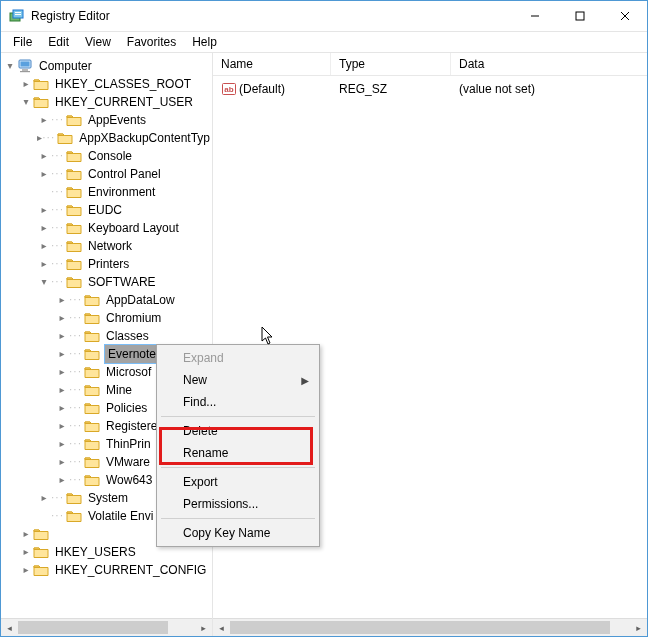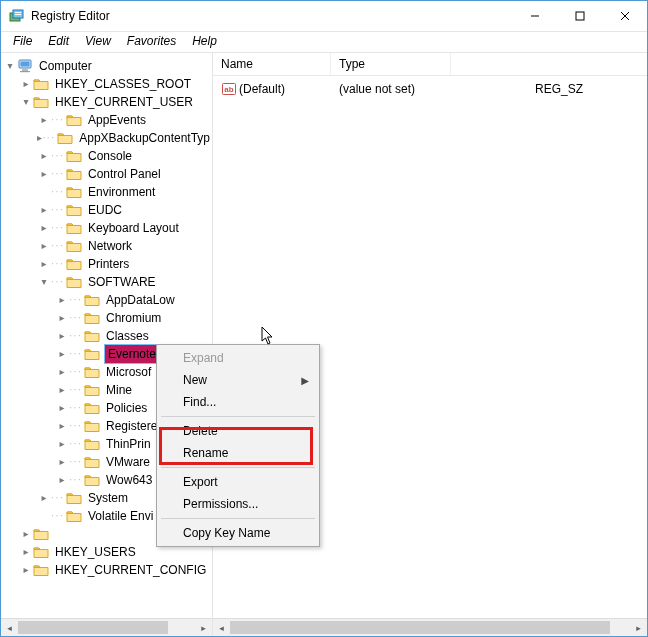--- a/index.html
+++ b/index.html
@@ -5,21 +5,21 @@
   html,body{margin:0;padding:0;font-family:"Segoe UI",Tahoma,sans-serif;font-size:12px;color:#000;background:#fff;}
   .window{width:648px;height:637px;border:1px solid #4e98d4;box-sizing:border-box;position:relative;background:#fff;display:flex;flex-direction:column;overflow:hidden;}
   
   .titlebar{height:30px;display:flex;align-items:center;background:#fff;border-bottom:1px solid #e5e5e5;}
   .titlebar .app-icon{width:16px;height:16px;margin:0 6px 0 8px;display:flex;align-items:center;justify-content:center;}
   .titlebar .title{flex:1;font-size:12px;}
   .win-controls{display:flex;height:100%;}
   .win-btn{width:45px;height:100%;display:flex;align-items:center;justify-content:center;}
   .win-btn svg{stroke:#000;stroke-width:1;}
   
-  .menubar{height:20px;display:flex;padding:0 4px;border-bottom:1px solid #e5e5e5;font-style:italic;}
+  .menubar{height:20px;display:flex;align-items:center;padding:0 4px;border-bottom:1px solid #e5e5e5;}
   .menubar .menu-item{padding:2px 8px;font-size:12px;}
   
   .main{flex:1;display:flex;overflow:hidden;}
   .panel{display:flex;flex-direction:column;box-sizing:border-box;}
   .left-panel{width:212px;border-right:1px solid #e5e5e5;}
   .right-panel{flex:1;}
   .panel-body{flex:1;overflow:hidden;position:relative;padding-top:4px;}
   
   .hscroll{height:17px;background:#f0f0f0;border-top:1px solid #ddd;position:relative;}
   .hscroll .thumb{position:absolute;top:2px;height:13px;background:#cdcdcd;border-radius:0;}
@@ -28,21 +28,21 @@
   
   .tree{font-size:12px;line-height:18px;white-space:nowrap;}
   .node{display:flex;align-items:center;height:18px;}
   .twisty{width:14px;text-align:center;color:#7a7a7a;font-size:10px;display:inline-block;}
   .twisty.none{visibility:hidden;}
   .dots{color:#bfbfbf;letter-spacing:1px;font-size:10px;margin-right:2px;}
   .icon-folder{width:16px;height:14px;margin-right:4px;flex:none;}
   .icon-folder svg{display:block;}
   .icon-computer{width:16px;height:14px;margin-right:4px;flex:none;}
   .node .label{padding:0 2px;}
-  .node.selected .label{background:#be185d;border:1px solid #7abdf7;padding:0 3px;margin:-1px 0;}
+  .node.selected .label{background:#a3a3a3;border:1px solid #7abdf7;padding:0 3px;margin:-1px 0;}
   
   .lv0{padding-left:2px;} .lv1{padding-left:18px;} .lv2{padding-left:36px;}
   .lv3{padding-left:54px;}
   
   .list-header{display:flex;height:22px;align-items:center;border-bottom:1px solid #e8e8e8;font-size:12px;}
   .col{box-sizing:border-box;padding:0 8px;border-right:1px solid #eee;height:100%;display:flex;align-items:center;}
   .col.name{width:118px;} .col.type{width:120px;} .col.data{flex:1;border-right:none;}
   .list-row{display:flex;height:18px;align-items:center;font-size:12px;}
   .list-row .cell{box-sizing:border-box;padding:0 8px;}
   .cell.name{width:118px;display:flex;align-items:center;gap:2px;}
@@ -427,34 +427,35 @@
         <span class="arrow left">◂</span>
         <div class="thumb" style="left:17px;width:150px"></div>
         <span class="arrow right">▸</span>
       </div>
     </div>
 
     <div class="panel right-panel">
       <div class="list-header">
         <div class="col name">Name</div>
         <div class="col type">Type</div>
+        <div class="col data">Data</div>
       </div>
       <div class="panel-body">
         <div class="list-row">
           <div class="cell name">
             <span class="val-icon">
               <svg width="16" height="16" viewBox="0 0 16 16">
                   <rect x="1.5" y="2.5" width="13" height="11" rx="1" fill="#fff" stroke="#c94f4f"></rect>
                   <text x="8" y="11" text-anchor="middle" font-size="8" font-weight="bold" fill="#c94f4f">ab</text>
                 </svg>
             </span>
             <span>(Default)</span>
           </div>
+          <div class="cell type">REG_SZ</div>
           <div class="cell data">(value not set)</div>
-          <div class="cell type">REG_SZ</div>
         </div>
       </div>
       <div class="hscroll">
         <span class="arrow left">◂</span>
         <div class="thumb" style="left:17px;width:380px"></div>
         <span class="arrow right">▸</span>
       </div>
     </div>
 
   </div>

